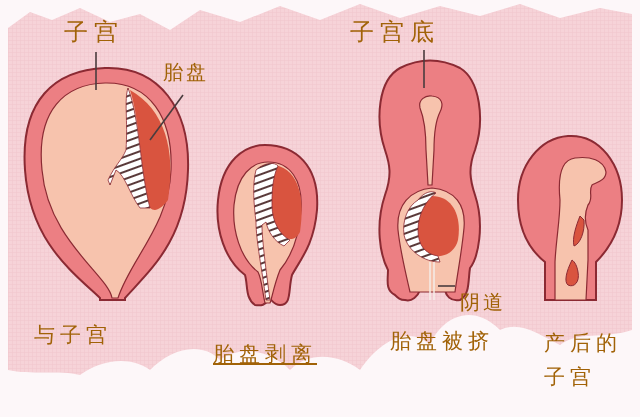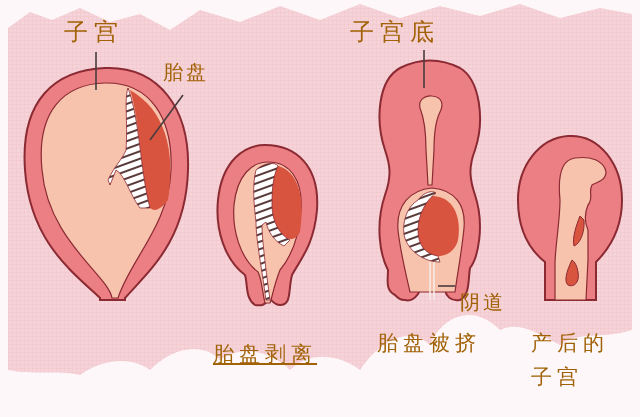--- a/index.html
+++ b/index.html
@@ -85,23 +85,24 @@
     <path d="M572,260 C566,272 564,282 568,285 C574,288 580,282 578,272 C577,266 575,262 572,260 Z" fill="#d9543f" stroke="#8b2a33" stroke-width="1"></path>
   </g>
 </svg>
 
 <div class="label lbl-top" style="left:64px;top:20px;">子宫</div>
 <div class="label lbl-small" style="left:163px;top:62px;">胎盘</div>
 <div class="label lbl-top" style="left:350px;top:20px;">子宫底</div>
 <div class="label lbl-small" style="left:460px;top:292px;">阴道</div>
 
 <div class="label lbl-caption" style="left:34px;top:318px;">
+  <div>与子宫</div>
 </div>
 <div class="label lbl-caption" style="left:213px;top:337px;text-decoration:underline;">
   <div>胎盘剥离</div>
 </div>
-<div class="label lbl-caption" style="left:377px;top:326px;">
+<div class="label lbl-caption" style="left:390px;top:326px;font-family:Liberation Mono, monospace;">
   <div>胎盘被挤</div>
 </div>
-<div class="label lbl-caption" style="left:531px;top:326px;">
+<div class="label lbl-caption" style="left:544px;top:326px;">
   <div>产后的</div>
   <div>子宫</div>
 </div>
 
 </body></html>

